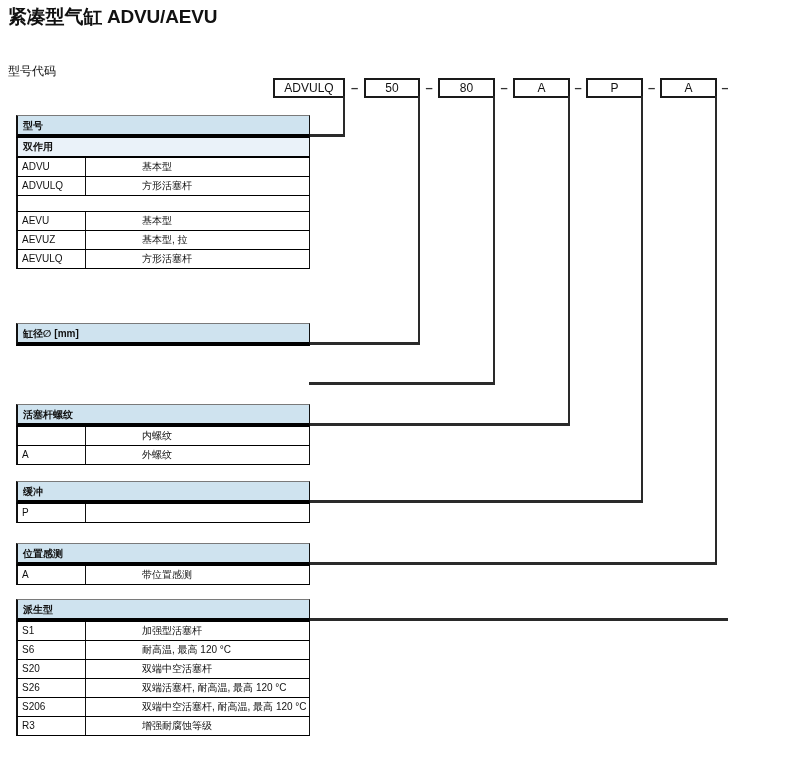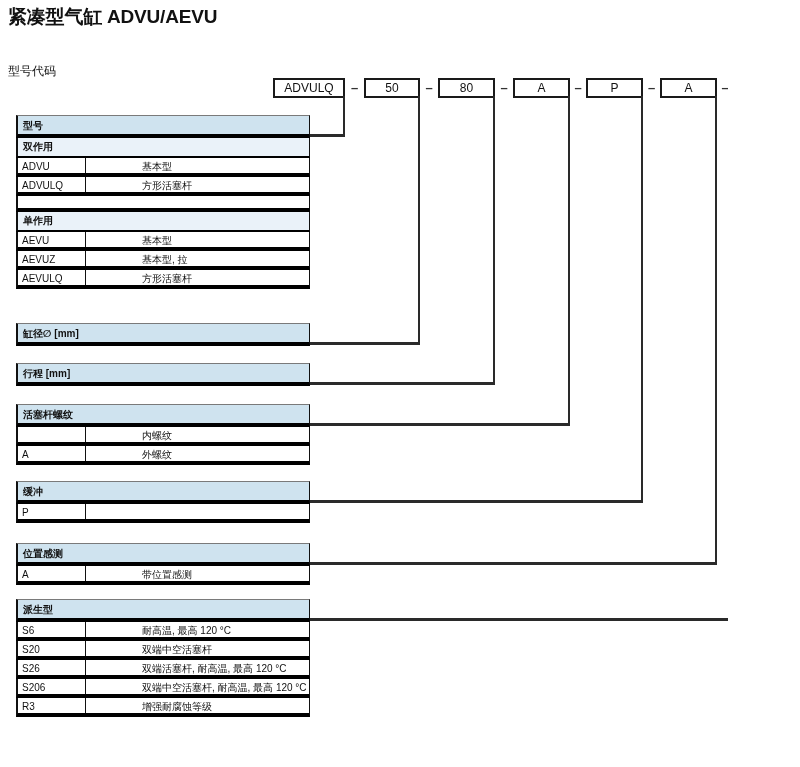--- a/index.html
+++ b/index.html
@@ -31,21 +31,21 @@
     border-bottom:4px solid #000;
     font-weight:bold;line-height:17px;padding:1px 0 0 5px;
   }
   .sub{
     box-sizing:border-box;height:20px;background:#eaf2f9;
     border-left:2px solid #111;border-right:1px solid #111;border-bottom:2px solid #000;
     font-weight:bold;line-height:16px;padding:1px 0 0 5px;
   }
   .row{
     box-sizing:border-box;height:19px;background:#fff;display:flex;
-    border-left:2px solid #111;border-right:1px solid #111;border-bottom:4px solid #000000;justify-content:space-between;
+    border-left:2px solid #111;border-right:1px solid #111;border-bottom:1px solid #000000;justify-content:space-between;
   }
   .row .c1{box-sizing:border-box;width:68px;border-right:1px solid #111;padding:1px 0 0 4px;line-height:16px;}
   .row .c2{flex:1;padding:1px 0 0 8px;line-height:16px;margin-left:48px;}
   .row.gap{height:16px;}
 </style>
 </head>
 <body>
 
 <div class="page">
 
@@ -87,42 +87,38 @@
     <div class="sub">双作用</div>
     <div class="row">
       <div class="c1">ADVU</div>
       <div class="c2">基本型</div>
     </div>
     <div class="row">
       <div class="c1">ADVULQ</div>
       <div class="c2">方形活塞杆</div>
     </div>
     <div class="row gap"></div>
-    <div class="sub">单作用</div>
     <div class="row">
       <div class="c1">AEVU</div>
       <div class="c2">基本型</div>
     </div>
     <div class="row">
       <div class="c1">AEVUZ</div>
       <div class="c2">基本型, 拉</div>
     </div>
     <div class="row">
       <div class="c1">AEVULQ</div>
       <div class="c2">方形活塞杆</div>
     </div>
   </div>
 
   <div class="tbl" style="top:323px">
     <div class="hdr">缸径∅ [mm]</div>
   </div>
 
-  <div class="tbl" style="top:363px">
-    <div class="hdr">行程 [mm]</div>
-  </div>
 
   <div class="tbl" style="top:404px">
     <div class="hdr">活塞杆螺纹</div>
     <div class="row">
       <div class="c1"></div>
       <div class="c2">内螺纹</div>
     </div>
     <div class="row">
       <div class="c1">A</div>
       <div class="c2">外螺纹</div>
@@ -140,20 +136,24 @@
     <div class="hdr">位置感测</div>
     <div class="row">
       <div class="c1">A</div>
       <div class="c2">带位置感测</div>
     </div>
   </div>
 
   <div class="tbl" style="top:599px">
     <div class="hdr">派生型</div>
     <div class="row">
+      <div class="c1">S1</div>
+      <div class="c2">加强型活塞杆</div>
+    </div>
+    <div class="row">
       <div class="c1">S6</div>
       <div class="c2">耐高温, 最高 120 °C</div>
     </div>
     <div class="row">
       <div class="c1">S20</div>
       <div class="c2">双端中空活塞杆</div>
     </div>
     <div class="row">
       <div class="c1">S26</div>
       <div class="c2">双端活塞杆, 耐高温, 最高 120 °C</div>

